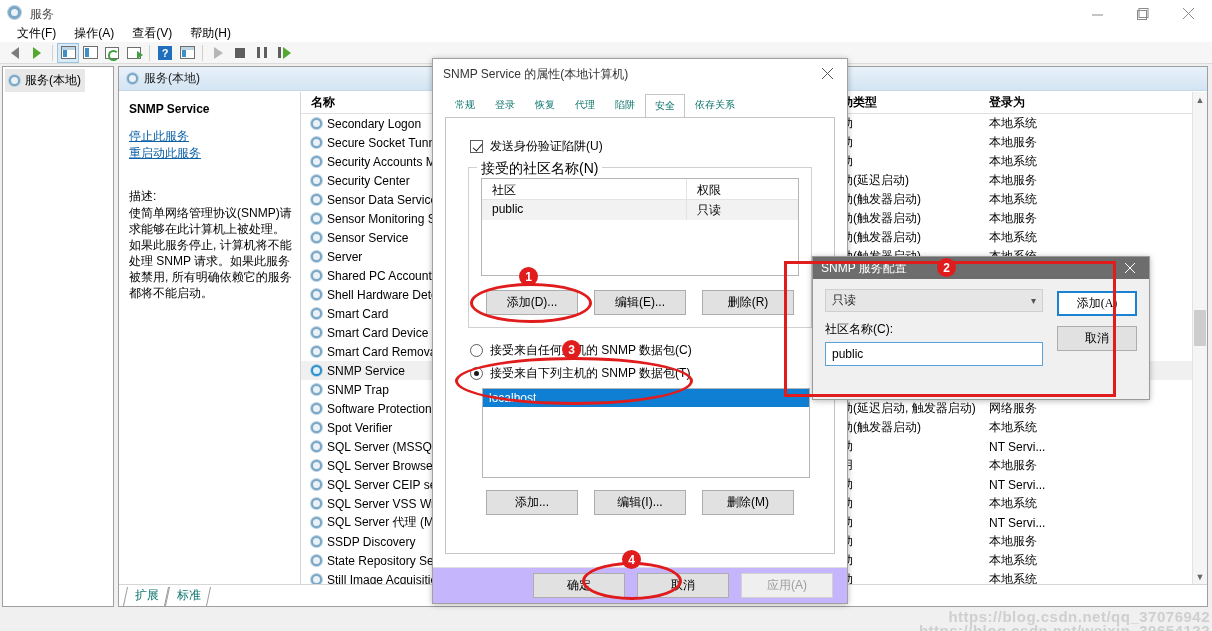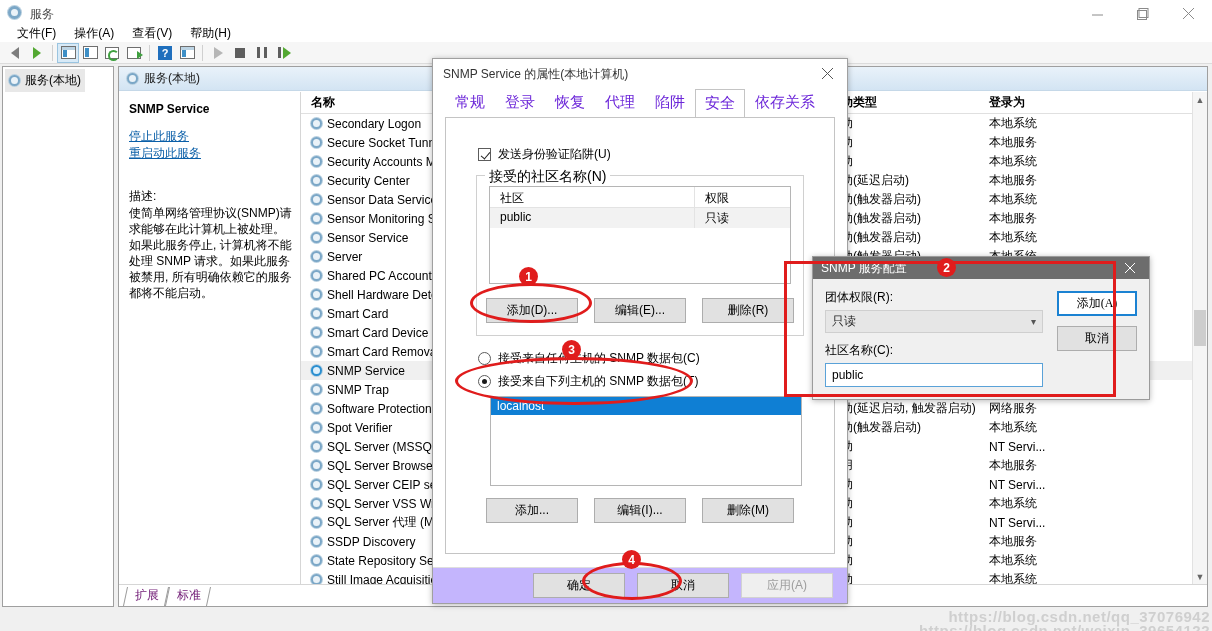--- a/index.html
+++ b/index.html
@@ -119,41 +119,41 @@
   .cell-start { width:160px; white-space:nowrap; }
   .cell-logon { width:90px; white-space:nowrap; }
   .vscroll { position:absolute; right:0; top:0; width:15px; bottom:0; background:#f5f5f5; border-left:1px solid #e2e2e2; }
   .vs-btn { height:15px; display:flex;align-items:center;justify-content:center;color:#666;font-size:9px; }
   .vs-thumb { position:absolute; left:1px; right:1px; top:218px; height:36px; background:#cdcdcd; }
 
   .bottom-tabs {
     position:absolute; left:0; bottom:0; height:22px; width:100%;
     border-top:1px solid #d6d6d6; background:#fff; display:flex; align-items:flex-end; padding-left:6px;
   }
-  .btab { font-size:12px; padding:2px 8px 2px 10px; position:relative; color:#701a75; }
+  .btab { font-size:12px; padding:2px 8px 2px 10px; position:relative; color:#0f766e; }
   .btab:before { content:""; position:absolute; left:0; top:2px; bottom:0; width:1px; background:#9a9a9a;
                  transform:skewX(-12deg); }
   .btab:after { content:""; position:absolute; right:0; top:2px; bottom:0; width:1px; background:#9a9a9a;
                 transform:skewX(-12deg); }
 
   
   .dialog {
     position:absolute; background:#f0f0f0; border:1px solid #a0a0a0;
     box-shadow:0 1px 6px rgba(0,0,0,0.28);
   }
   #propsDialog { left:432px; top:58px; width:416px; height:546px; background:#fff; }
   .dlg-title { height:30px; display:flex; align-items:center; padding-left:10px; background:#fff; }
   .dlg-title .t { font-size:12px; color:#333; }
   .dlg-x { position:absolute; right:0; top:0; width:38px; height:30px; display:flex;
            align-items:center; justify-content:center; color:#555; }
   .tabs { display:flex; padding-left:12px; margin-top:2px; align-items:flex-end; height:26px; }
-  .tab { font-size:15px; padding:4px 9px 4px 9px; border:1px solid transparent; color:#6d28d9; }
+  .tab { font-size:10px; padding:4px 9px 4px 9px; border:1px solid transparent; color:#0f766e; }
   .tab.sel { background:#fff; border:1px solid #c4c4c4; border-bottom-color:#fff; position:relative; top:1px; }
   .tab-body { margin:0 12px 0 12px; border:1px solid #c4c4c4; border-top:1px solid #c4c4c4;
-              background:#fff; height:437px; position:relative; padding:22px; }
+              background:#fff; height:437px; position:relative; padding:14px; }
   .chkrow { display:flex; align-items:center; gap:7px; margin:6px 0 12px 10px; }
   .chkbox { width:13px;height:13px;border:1px solid #5c5c5c;background:#fff;position:relative; }
   .chkbox.on:after{content:"";position:absolute;left:3.5px;top:0.5px;width:4px;height:8px;
       border:solid #222;border-width:0 1.6px 1.6px 0;transform:rotate(40deg);}
   .group { margin:0 8px; border:1px solid #d0d0d0; padding:10px 12px 12px; position:relative; }
   .group > .gl { position:absolute; top:-8px; left:8px; background:#fff; padding:0 4px; font-size:14px; }
   .lv { border:1px solid #b5b5b5; background:#fff; height:98px; }
   .lv-head { display:flex; height:21px; border-bottom:1px solid #e3e3e3; font-size:12px; }
   .lv-head div { padding:3px 0 0 10px; }
   .lv-c1 { width:205px; border-right:1px solid #e3e3e3; }
@@ -673,21 +673,20 @@
       <div class="t">SNMP 服务配置</div>
       <div class="snmp-x">
         <svg width="11" height="11">
             <line x1="0" y1="0" x2="10" y2="10" stroke="#fff"></line>
             <line x1="10" y1="0" x2="0" y2="10" stroke="#fff"></line>
           </svg>
       </div>
     </div>
     <div class="snmp-body">
       <div class="snmp-left">
-        <div class="snmp-lbl">团体权限(R):</div>
         <div class="combo">
           <span class="cv">只读</span>
           <span class="cc">▾</span>
         </div>
         <div class="snmp-lbl" style="margin-top:9px;">社区名称(C):</div>
         <div class="txtfield">
           <span>public</span>
         </div>
       </div>
       <div class="snmp-right">

